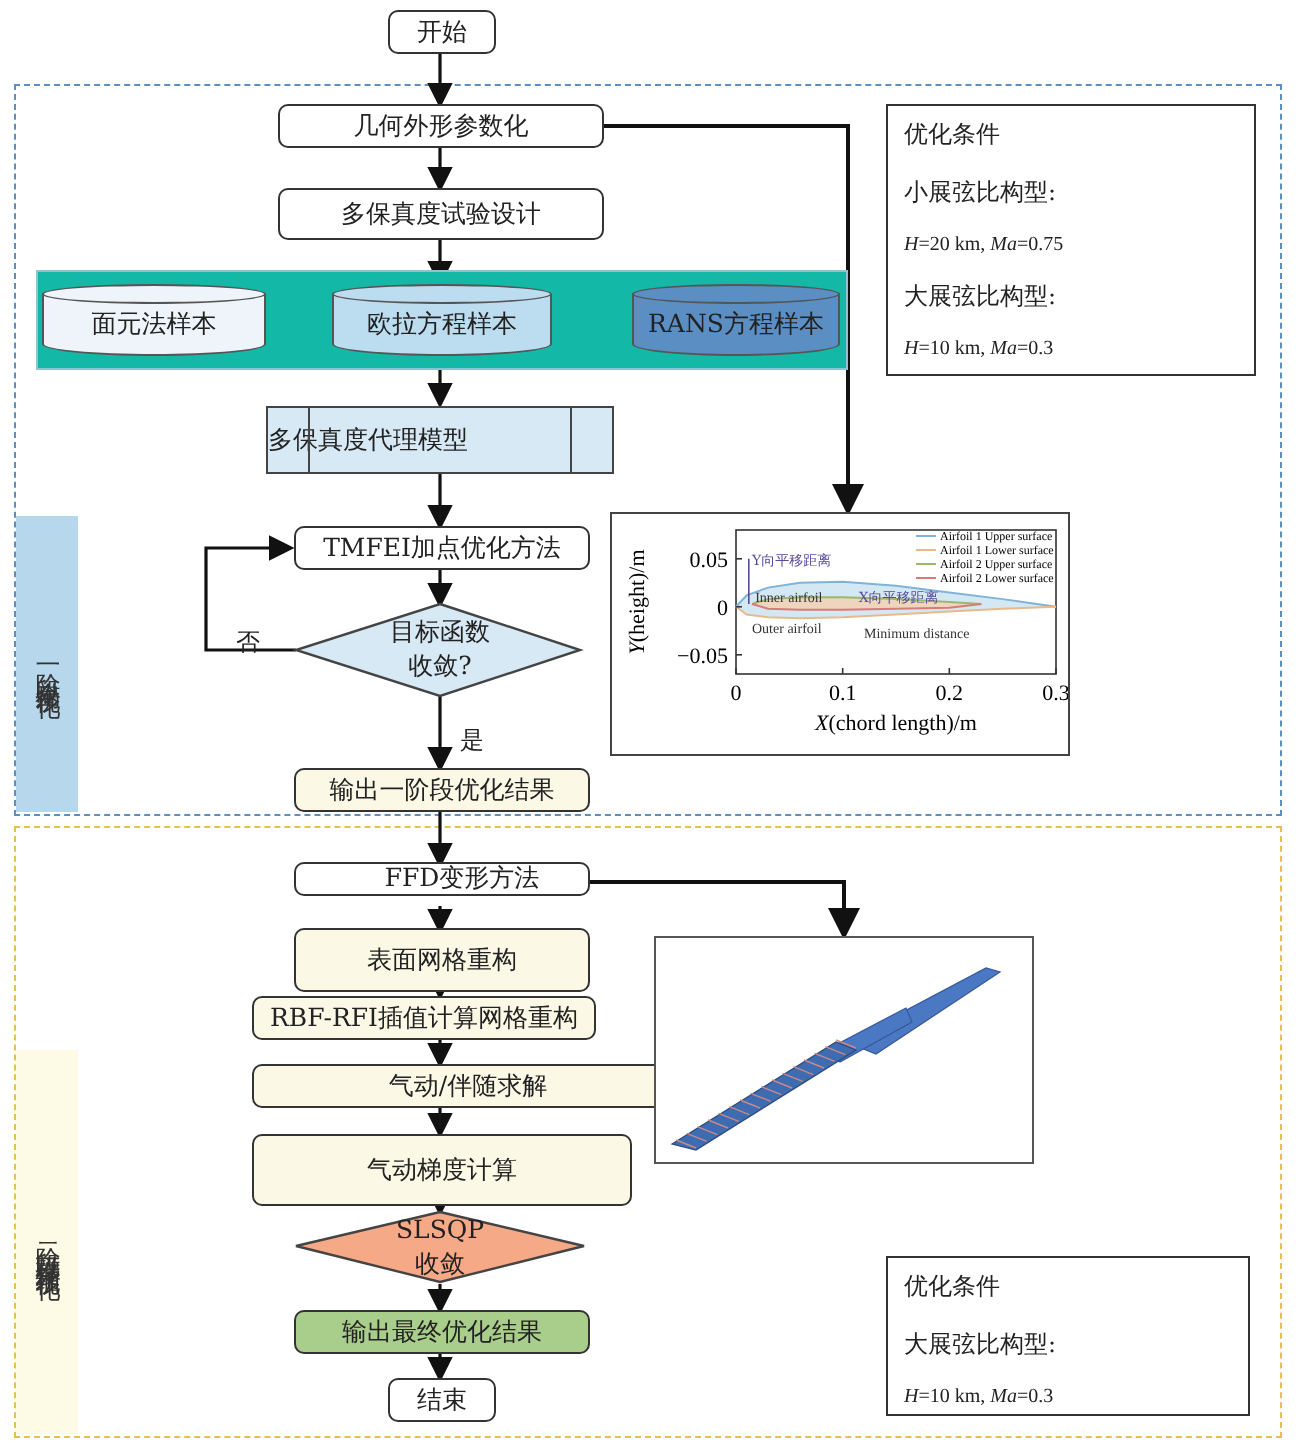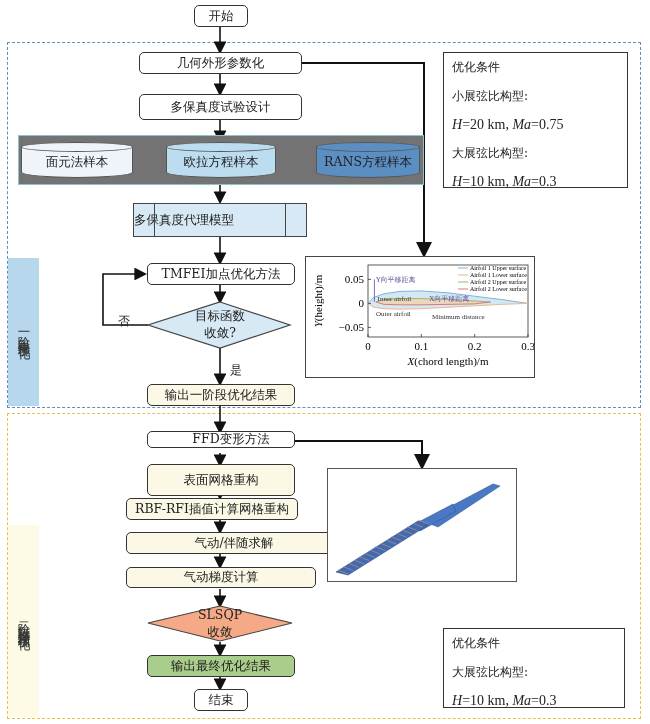--- a/index.html
+++ b/index.html
@@ -15,23 +15,23 @@
   .stage2 { position:absolute; left:7px; top:413px; width:634px; height:306px;
             border:1.5px dashed #e8c04e; box-sizing:border-box; }
   .tab1 { position:absolute; left:8px; top:258px; width:31px; height:148px; background:#b7d7ec;
           display:flex; align-items:center; justify-content:center; }
   .tab2 { position:absolute; left:8px; top:525px; width:31px; height:192px; background:#fdfbe6;
           display:flex; align-items:center; justify-content:center; }
   .vtext { writing-mode:vertical-rl; text-orientation:upright; font-size:12.5px; letter-spacing:2px; color:#333; }
   .cond { position:absolute; border:1.3px solid #333; background:#fff; box-sizing:border-box;
           padding:6px 8px; font-size:12px; }
   .cond div { margin-bottom:12px; }
-  .cond .math { font-family:"Liberation Serif", serif; font-size:14px; }
+  .cond .math { font-family:"Liberation Serif", serif; font-size:10px; }
   .cyl-wrap { position:absolute; left:18px; top:135px; width:406px; height:50px;
-              border:1.3px solid #8fc3cf; box-sizing:border-box; background:#737373; }
+              border:1.3px solid #8fc3cf; box-sizing:border-box; background:#14b8a6; }
   .cyl { position:absolute; height:36px; }
   .cyl .body { position:absolute; left:0; right:0; top:5px; bottom:0; border:1.2px solid #555;
                border-radius: 0 0 50% 50% / 0 0 6px 6px; display:flex; align-items:center;
                justify-content:center; font-size:12.5px; box-sizing:border-box; }
   .cyl .top { position:absolute; left:0; right:0; top:0; height:10px; border:1.2px solid #555;
               border-radius:50%; box-sizing:border-box; }
   .surrogate { position:absolute; left:133px; top:203px; width:174px; height:34px; background:#d7e9f5;
                border:1.3px solid #444; box-sizing:border-box; display:flex; align-items:center;
                justify-content:flex-start; font-size:12.5px; }
   .surrogate .sl { position:absolute; top:0; bottom:0; width:1.3px; background:#444; }
@@ -195,21 +195,21 @@
 </div>
 <div class="box cream" style="left:147px;top:464px;width:148px;height:32px;">
   <span>表面网格重构</span>
 </div>
 <div class="box cream" style="left:126px;top:498px;width:172px;height:22px;">
   <span>RBF-RFI插值计算网格重构</span>
 </div>
 <div class="box cream" style="left:126px;top:532px;width:216px;height:22px;">
   <span>气动/伴随求解</span>
 </div>
-<div class="box cream" style="left:126px;top:567px;width:190px;height:21px;">
+<div class="box cream" style="left:126px;top:567px;width:190px;height:36px;">
   <span>气动梯度计算</span>
 </div>
 <div class="diamond-label" style="left:170px;top:606px;width:100px;">
   <div>SLSQP</div>
   <div>收敛</div>
 </div>
 <div class="box green" style="left:147px;top:655px;width:148px;height:22px;">
   <span>输出最终优化结果</span>
 </div>
 <div class="box" style="left:194px;top:689px;width:54px;height:22px;">

